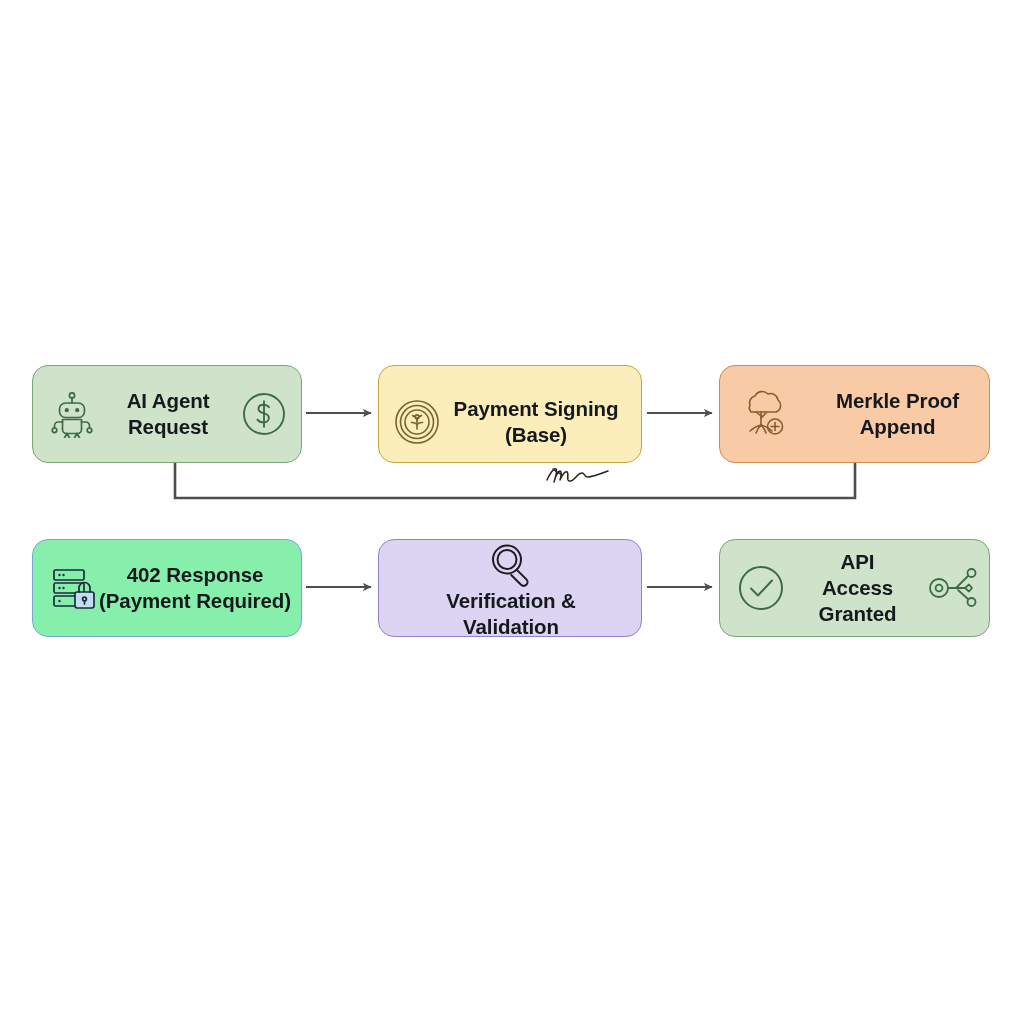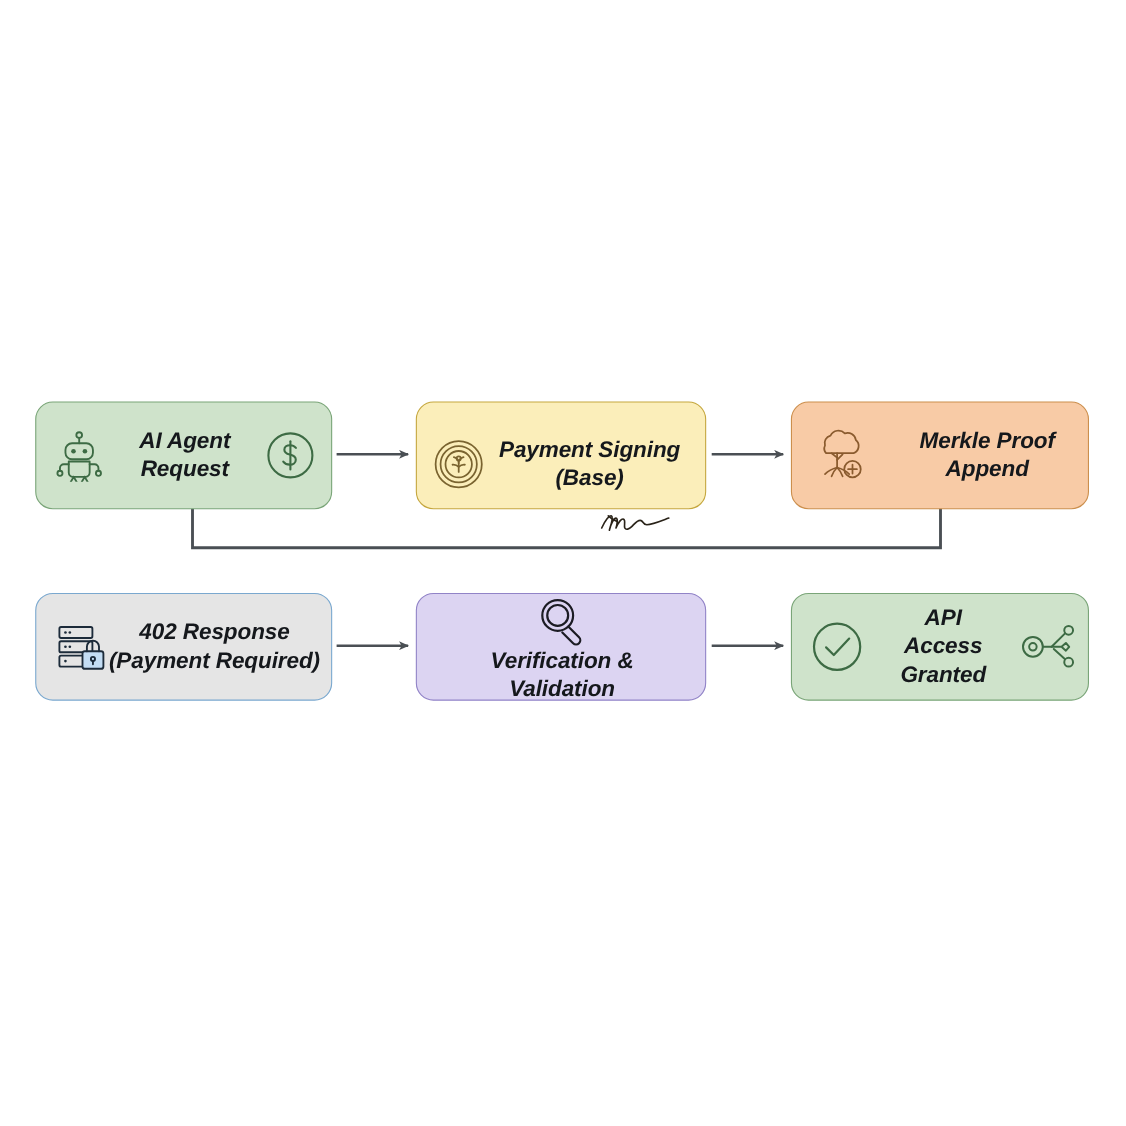--- a/index.html
+++ b/index.html
@@ -13,21 +13,20 @@
     height: 1024px;
     font-family: "Liberation Sans", sans-serif;
     overflow: hidden;
     position: relative;
   }
   #canvas {
     position: relative;
     width: 1024px;
     height: 1024px;
     background: #ffffff;
-    font-style: italic;
   }
   svg.layer {
     position: absolute;
     left: 0;
     top: 0;
     width: 1024px;
     height: 1024px;
     overflow: visible;
   }
   #connector-layer { z-index: 1; }
@@ -164,21 +163,21 @@
         <path d="M25 36 c-4 1 -8 3 -11 6 M25 36 c4 1 8 3 11 6"></path>
         <path d="M25 36 c-2 2 -4 5 -5 8 M25 36 c2 2 4 5 5 8"></path>
         <circle cx="39" cy="37.5" r="7.5"></circle>
         <path d="M39 33.5 v8 M35 37.5 h8"></path>
       </svg>
     </span>
     <span class="node-label">Merkle Proof
 Append</span>
   </div>
 
-  <div class="node-box" style="left:32px; top:539px; width:270px; height:98px; background:#e5e5e5; border:1.6px solid #7aa8cf; padding:0 8px 0 18px;">
+  <div class="node-box" style="left:32px; top:539px; width:270px; height:98px; background:#86efac; border:1.6px solid #7aa8cf; padding:0 8px 0 18px;">
     <span class="node-icon">
       <svg width="46" height="44" viewBox="0 0 46 44" fill="none" stroke="#1c2b3a" stroke-width="1.7" stroke-linecap="round" stroke-linejoin="round">
         <rect x="3" y="4" width="30" height="10" rx="1.5"></rect>
         <rect x="3" y="17" width="30" height="10" rx="1.5"></rect>
         <rect x="3" y="30" width="22" height="10" rx="1.5"></rect>
         <circle cx="8.5" cy="9" r="1.2" fill="#1c2b3a" stroke="none"></circle>
         <circle cx="12.5" cy="9" r="1.2" fill="#1c2b3a" stroke="none"></circle>
         <circle cx="8.5" cy="22" r="1.2" fill="#1c2b3a" stroke="none"></circle>
         <circle cx="12.5" cy="22" r="1.2" fill="#1c2b3a" stroke="none"></circle>
         <circle cx="8.5" cy="35" r="1.2" fill="#1c2b3a" stroke="none"></circle>

